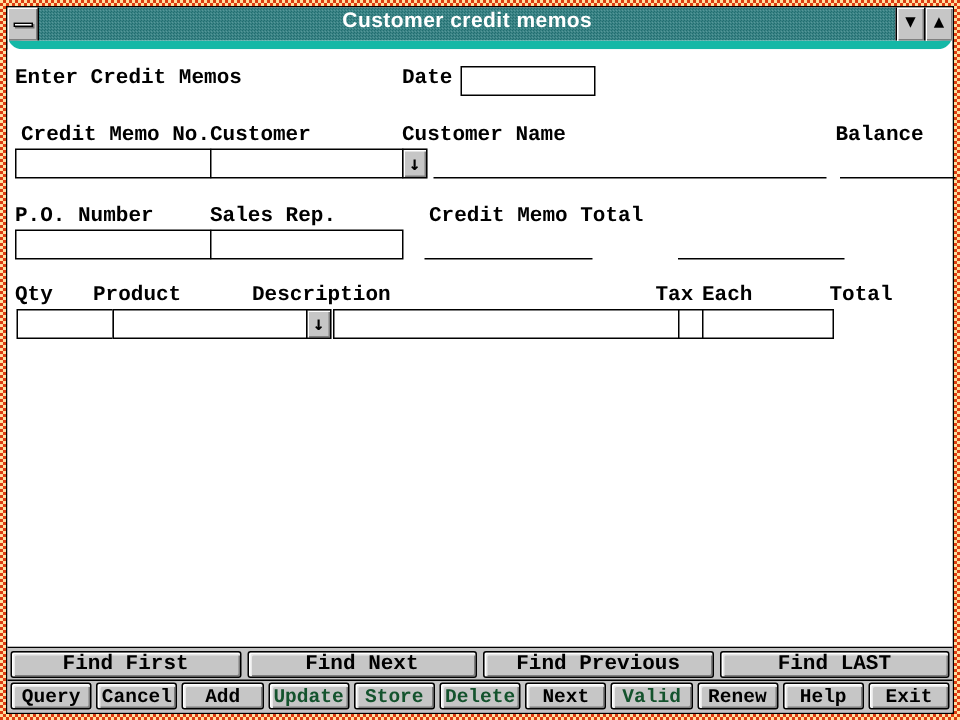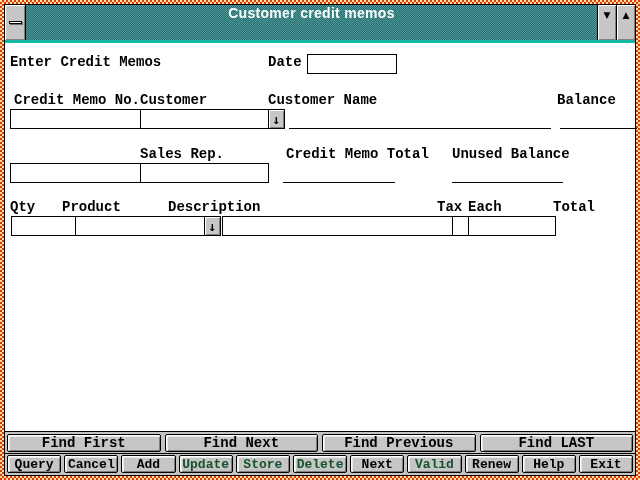--- a/index.html
+++ b/index.html
@@ -10,21 +10,21 @@
     position:fixed;inset:0;width:640px;height:480px;padding:4px;
     background:repeating-conic-gradient(#dd3b11 0% 25%, #ffdf9e 0% 50%);
     background-size:4px 4px;
   }
   .inner{
     height:100%;border:1px solid #000;background:#fff;
     display:flex;flex-direction:column;
   }
 
   
-  .titlebar{flex:none;height:38px;display:flex;border-bottom:3px solid #14b8a6;}
+  .titlebar{flex:none;height:28px;display:flex;border-bottom:6px solid #14b8a6;border-radius:10px;}
   .sysbtn{
     width:21px;flex:none;background:#c6c6c6;border-right:1px solid #000;
     box-shadow:inset 1px 1px 0 #fff, inset -1px -1px 0 #808080;
     display:flex;align-items:center;justify-content:center;cursor:pointer;
   }
   .sysdash{width:13px;height:3px;background:#fff;border:1px solid #000;box-shadow:1px 1px 0 #6e6e6e;}
   .titletext{
     flex:1;
     background:repeating-conic-gradient(#55989a 0% 25%, #206e70 0% 50%);
     background-size:2px 2px;
@@ -97,23 +97,23 @@
       <div class="lbl" style="left:135px;top:50px;">Customer</div>
       <div class="lbl" style="left:263px;top:50px;">Customer Name</div>
       <div class="lbl" style="left:552px;top:50px;">Balance</div>
 
       <input class="box" style="left: 5px; top: 66px; width: 131px;" value="">
       <input class="box" style="left: 135px; top: 66px; width: 129px;" value="">
       <button class="combobtn" style="left:263px;top:66px;"><span>↓</span></button>
       <div class="uline" style="left:284px;top:66px;width:262px;"></div>
       <div class="uline" style="left:555px;top:66px;width:77px;"></div>
 
+      <div class="lbl" style="left:5px;top:104px;">P.O. Number</div>
       <div class="lbl" style="left:135px;top:104px;">Sales Rep.</div>
       <div class="lbl" style="left:281px;top:104px;">Credit Memo Total</div>
-      <div class="lbl" style="left:447px;top:104px;">Unused Balance</div>
 
       <input class="box" style="left: 5px; top: 120px; width: 131px;" value="">
       <input class="box" style="left: 135px; top: 120px; width: 129px;" value="">
       <div class="uline" style="left:278px;top:120px;width:112px;"></div>
       <div class="uline" style="left:447px;top:120px;width:111px;"></div>
 
       <div class="lbl" style="left:5px;top:157px;font-family:Liberation Mono, monospace;">Qty</div>
       <div class="lbl" style="left:57px;top:157px;">Product</div>
       <div class="lbl" style="left:163px;top:157px;">Description</div>
       <div class="lbl" style="left:432px;top:157px;">Tax</div>

